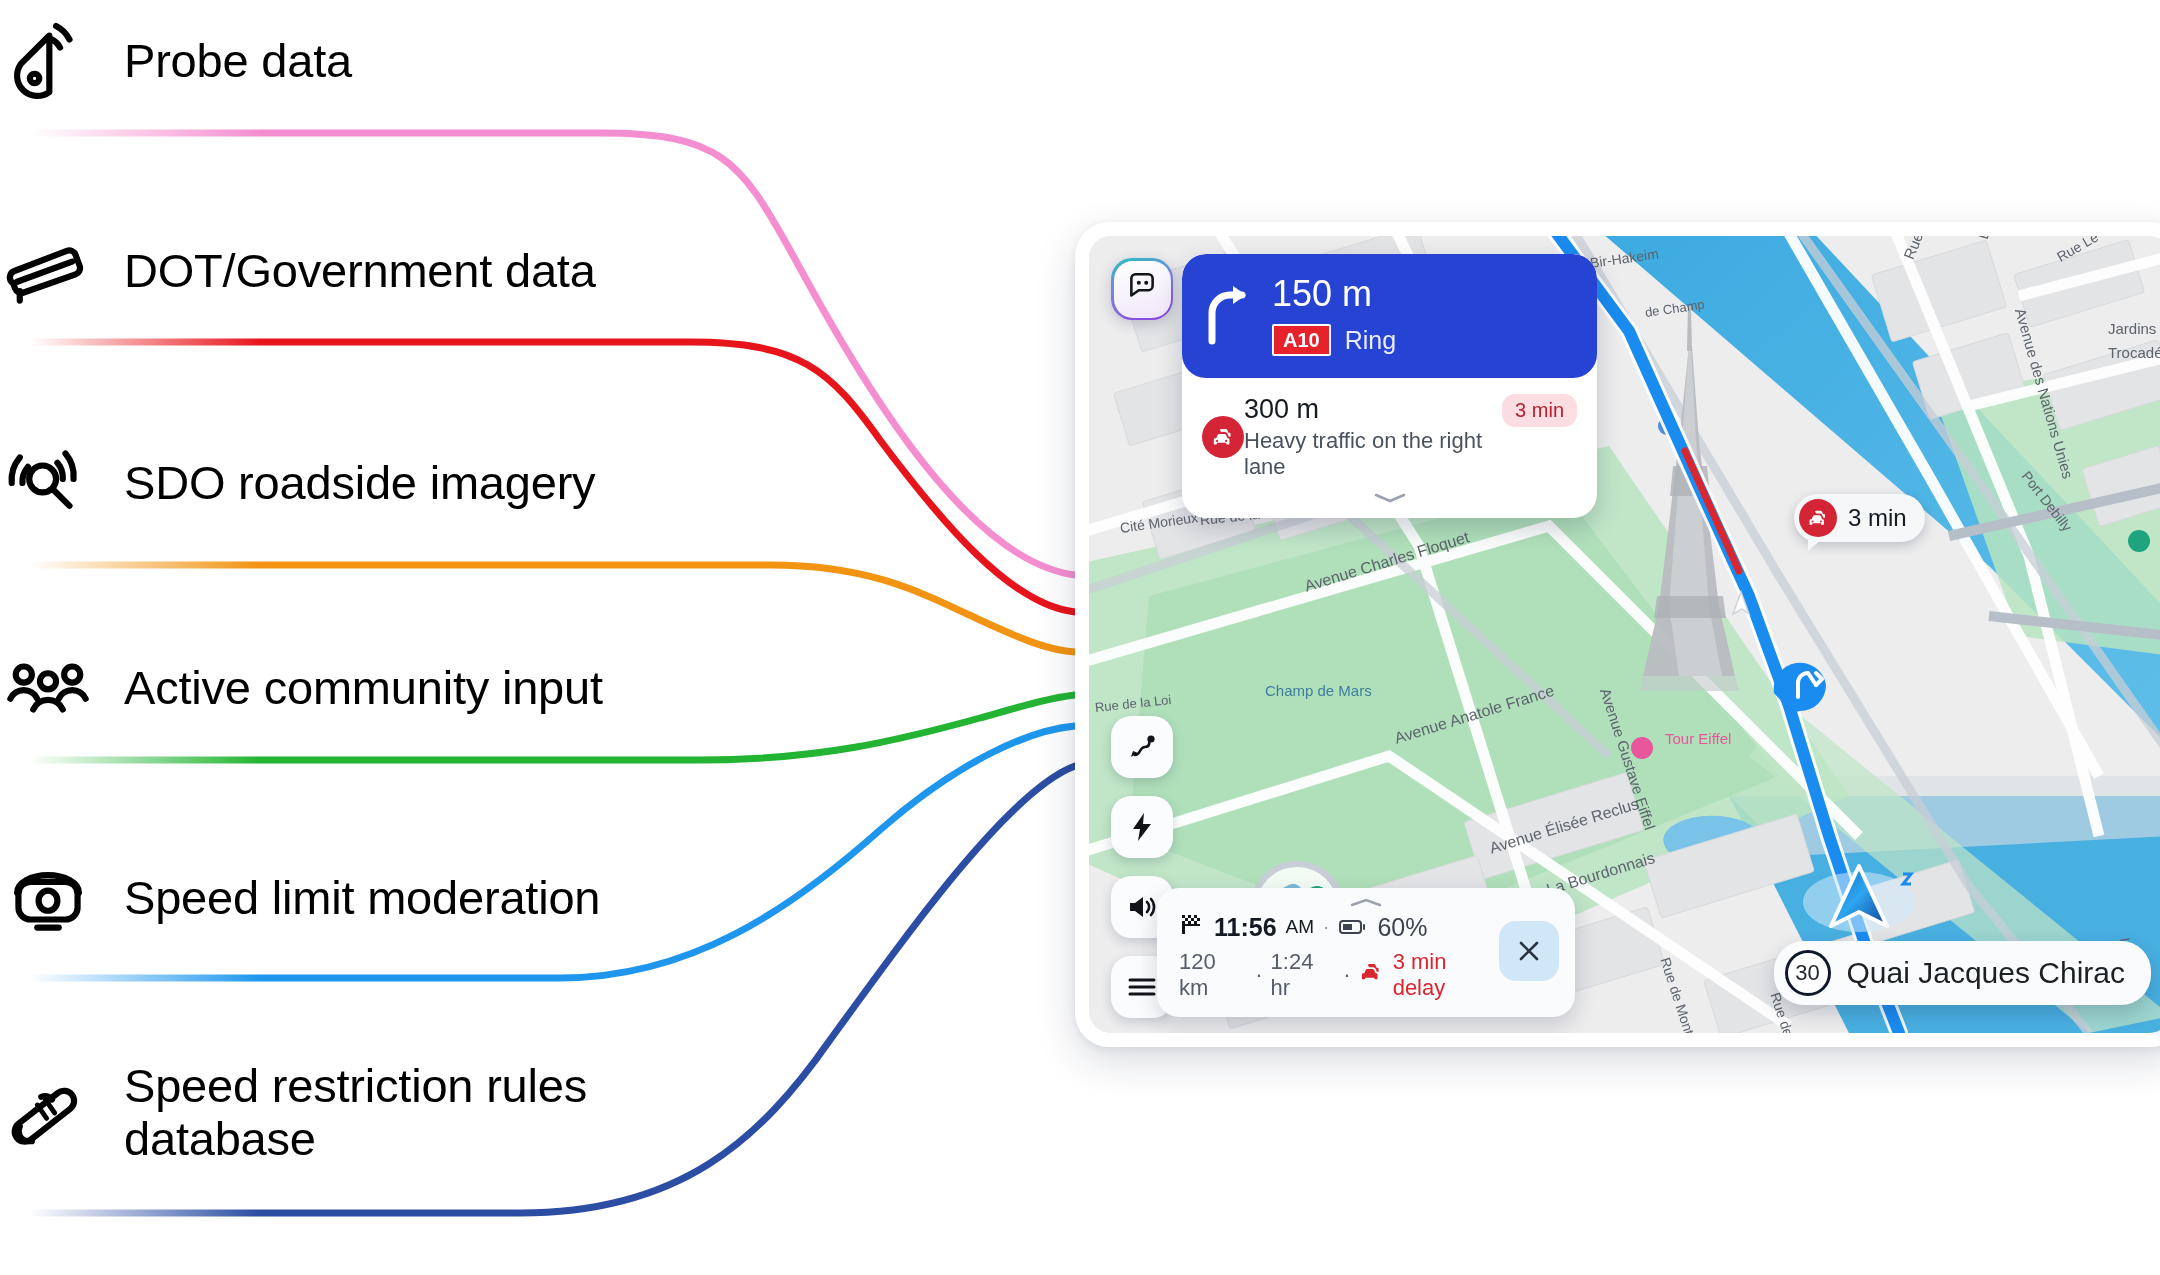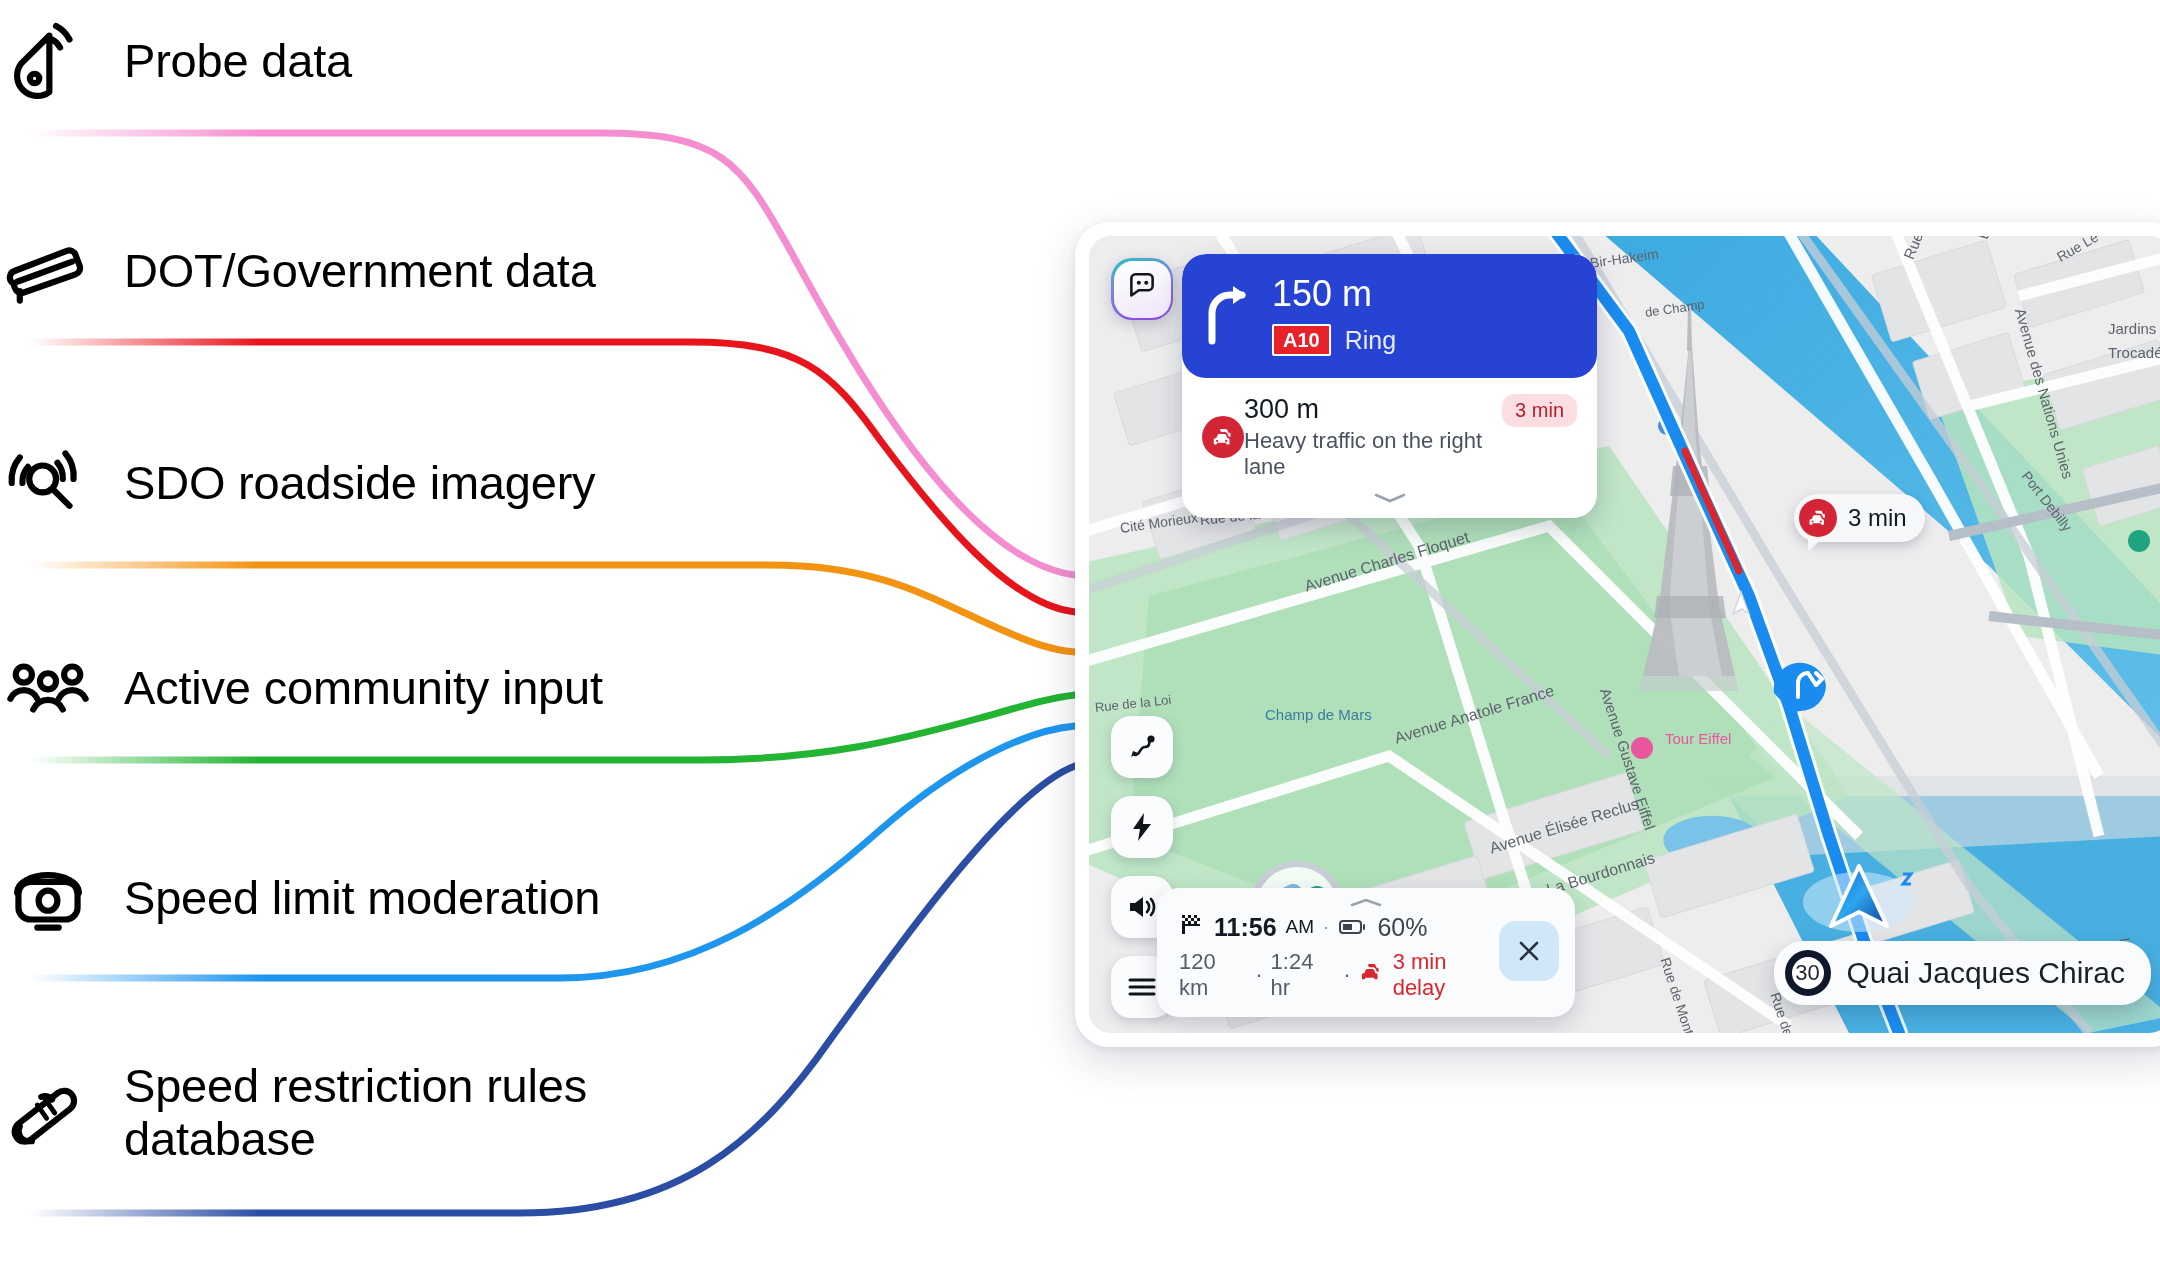--- a/index.html
+++ b/index.html
@@ -137,21 +137,21 @@
 
   
   #street-pill {
     position: absolute; right: 20px; bottom: 28px;
     display:flex; align-items:center; gap: 16px;
     background:#fafbfc; border-radius: 30px; padding: 9px 26px 9px 11px;
     box-shadow: 0 8px 20px rgba(20,30,60,.20);
   }
   #speed-circle {
     width: 46px; height: 46px; border-radius: 50%;
-    border: 7px solid #0f172a; background:#fff;
+    border: 3px solid #0f172a; background:#fff;
     display:flex; align-items:center; justify-content:center;
     font-size: 22px; color:#23282f;
   }
   #street-name { font-size: 30px; color:#1b2027; }
 
   .map-lbl { position:absolute; font-family:"Liberation Sans",sans-serif; color:#5d636d; white-space:nowrap; }
 </style>
 </head>
 <body>
 
@@ -398,21 +398,21 @@
           <div class="map-lbl" style="left: 969px; top: 14px; font-size: 14px; transform: rotate(-30deg); transform-origin: left center;">Rue Le Tasse</div>
           <div class="map-lbl" style="left: 931px; top: 64px; font-size: 15px; transform: rotate(74deg); transform-origin: left center;">Avenue des Nations Unies</div>
           <div class="map-lbl" style="left: 1019px; top: 84px; font-size: 15px; transform: rotate(0deg); transform-origin: left center;">Jardins du</div>
           <div class="map-lbl" style="left: 1019px; top: 108px; font-size: 15px; transform: rotate(0deg); transform-origin: left center;">Trocadéro</div>
           <div class="map-lbl" style="left: 936px; top: 229px; font-size: 14px; transform: rotate(52deg); transform-origin: left center;">Port Debilly</div>
           <div class="map-lbl" style="left: 31px; top: 284px; font-size: 14px; transform: rotate(-8deg); transform-origin: left center;">Cité Morieux</div>
           <div class="map-lbl" style="left: 111px; top: 276px; font-size: 14px; transform: rotate(-6deg); transform-origin: left center;">Rue de la</div>
           <div class="map-lbl" style="left: 216px; top: 342px; font-size: 16px; transform: rotate(-17deg); transform-origin: left center;">Avenue Charles Floquet</div>
           <div class="map-lbl" style="left: 306px; top: 494px; font-size: 16px; transform: rotate(-17deg); transform-origin: left center;">Avenue Anatole France</div>
           <div class="map-lbl" style="left: 516px; top: 444px; font-size: 15px; transform: rotate(72deg); transform-origin: left center;">Avenue Gustave Eiffel</div>
-          <div class="map-lbl" style="left: 176px; top: 470px; font-size: 15px; transform: rotate(0deg); transform-origin: left center; color: rgb(61, 125, 158);">Champ de Mars</div>
+          <div class="map-lbl" style="left: 176px; top: 446px; font-size: 15px; transform: rotate(0deg); transform-origin: left center; color: rgb(61, 125, 158);">Champ de Mars</div>
           <div class="map-lbl" style="left: 576px; top: 494px; font-size: 15px; transform: rotate(0deg); transform-origin: left center; color: rgb(232, 86, 155);">Tour Eiffel</div>
           <div class="map-lbl" style="left: 401px; top: 604px; font-size: 16px; transform: rotate(-17deg); transform-origin: left center;">Avenue Élisée Reclus</div>
           <div class="map-lbl" style="left: 381px; top: 669px; font-size: 16px; transform: rotate(-17deg); transform-origin: left center;">Avenue de La Bourdonnais</div>
           <div class="map-lbl" style="left: 576px; top: 714px; font-size: 14px; transform: rotate(72deg); transform-origin: left center;">Rue de Monttessuy</div>
           <div class="map-lbl" style="left: 686px; top: 749px; font-size: 14px; transform: rotate(72deg); transform-origin: left center;">Rue de l'Université</div>
           <div class="map-lbl" style="left: 86px; top: 669px; font-size: 14px; transform: rotate(72deg); transform-origin: left center;">Rue Marinoni</div>
           <div class="map-lbl" style="left: 6px; top: 464px; font-size: 13px; transform: rotate(-6deg); transform-origin: left center;">Rue de la Loi</div>
           <div class="map-lbl" style="left: 1036px; top: 694px; font-size: 14px; transform: rotate(80deg); transform-origin: left center;">La Seine</div>
           <div class="map-lbl" style="left: 501px; top: 19px; font-size: 14px; transform: rotate(-8deg); transform-origin: left center;">Bir-Hakeim</div>
           <div class="map-lbl" style="left: 556px; top: 69px; font-size: 13px; transform: rotate(-8deg); transform-origin: left center;">de Champ</div>

